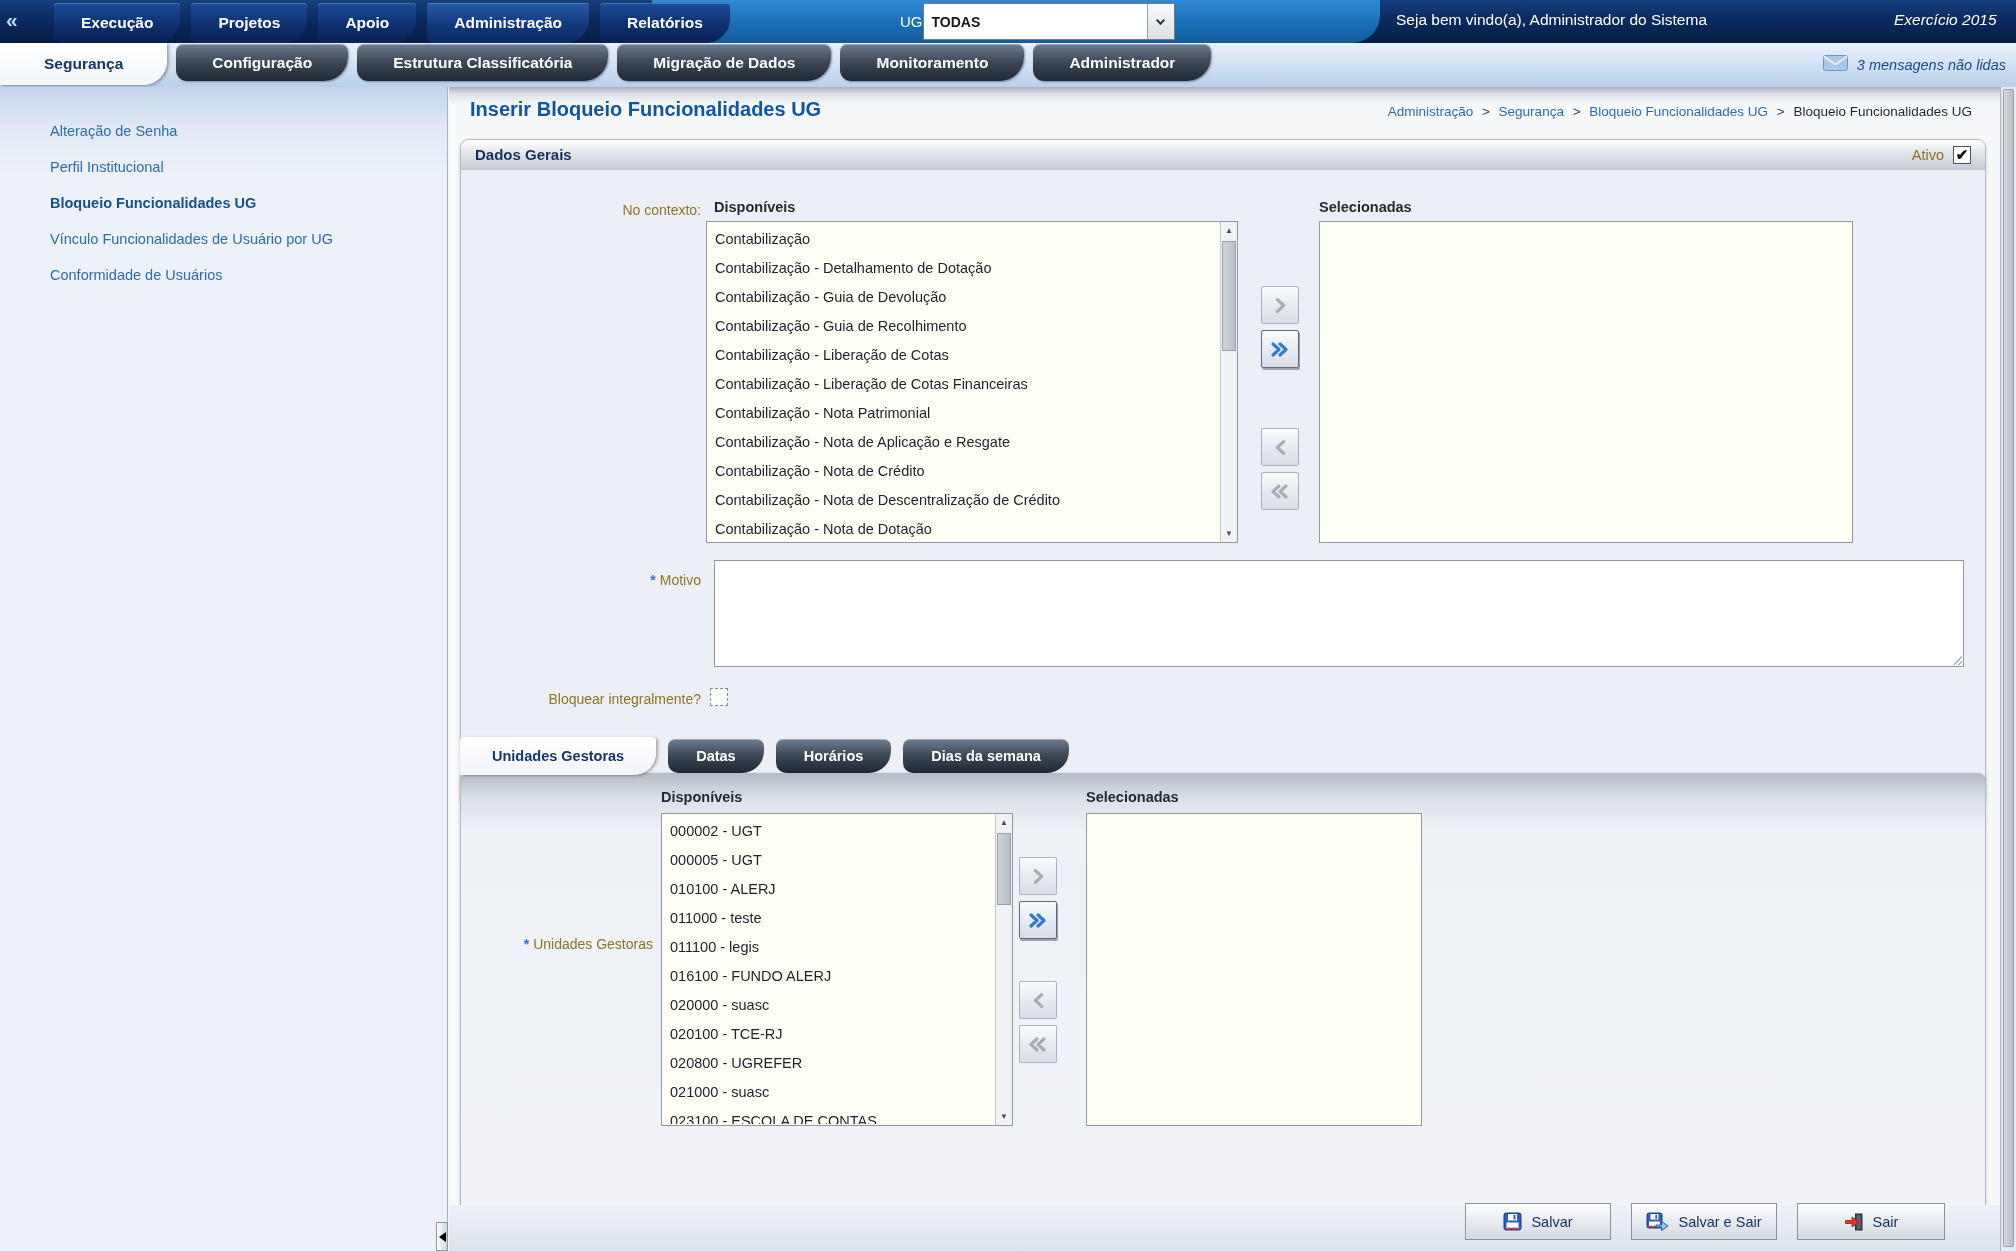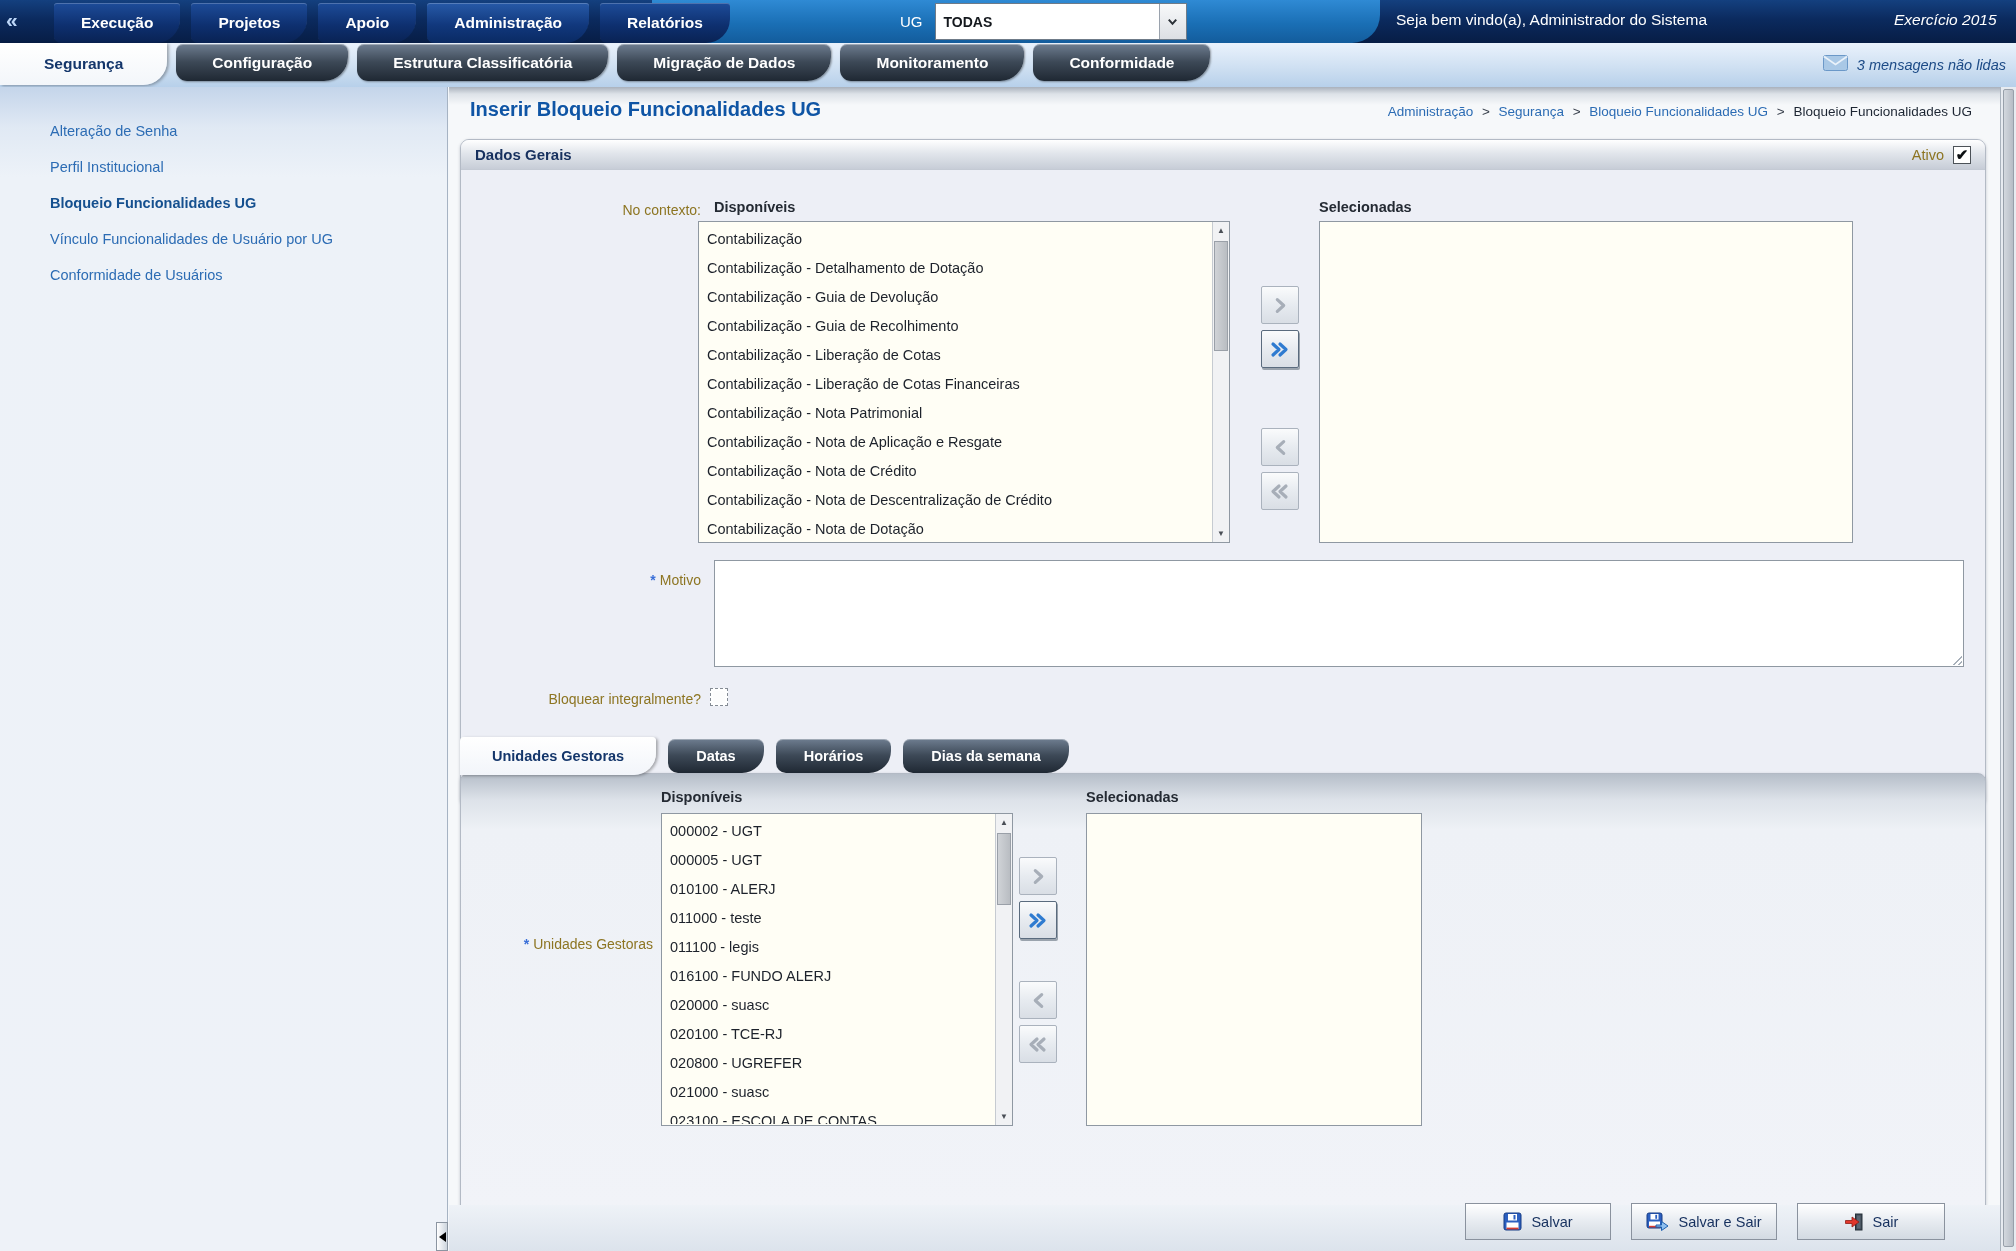--- a/index.html
+++ b/index.html
@@ -14,21 +14,21 @@
   .top-band{ position:absolute; left:652px; top:0; width:728px; height:43px;
     background:linear-gradient(180deg,#2f8ad4 0%,#1a6fb5 55%,#135c9c 100%);
     border-radius:0 0 28px 22px; }
   .collapse-left{ position:absolute; left:6px; top:8px; color:#bcd6f7; font-size:21px; font-weight:bold; cursor:pointer; }
   .menu-tabs{ position:absolute; left:54px; top:3px; display:flex; gap:11px; }
   .menu-tab{ height:40px; display:flex; align-items:center; padding:0 27px;
     color:#ffffff; font-weight:bold; font-size:15.5px; cursor:pointer;
     background:linear-gradient(180deg,#1d4c99 0%,#0e3070 55%,#092253 100%);
     border-radius:3px 3px 24px 7px; box-shadow:inset 0 1px 0 rgba(255,255,255,.22); }
   .menu-tab.active{ background:linear-gradient(180deg,#275aa8 0%,#11387d 55%,#0a2a63 100%); }
-  .ug-area{ position:absolute; left:900px; top:0; height:43px; display:flex; align-items:center; gap:12px; }
+  .ug-area{ position:absolute; left:900px; top:0; height:43px; display:flex; align-items:center; }
   .ug-label{ color:#ffffff; font-size:15px; }
   .ug-select{ width:252px; height:37px; background:#ffffff; border:1px solid #6f7b88; display:flex; align-items:stretch; cursor:pointer; }
   .ug-value{ flex:1; display:flex; align-items:center; padding:0 8px; font-size:14px; font-weight:bold; color:#14181d; }
   .ug-arrow{ width:27px; background:linear-gradient(180deg,#f8f9fa,#dcdfe4); border-left:1px solid #9aa2ad; display:flex; align-items:center; justify-content:center; }
   .welcome{ position:absolute; left:1396px; top:11px; color:#ffffff; font-size:15.5px; white-space:nowrap; }
   .exercise{ position:absolute; left:1894px; top:11px; width:122px; color:#ffffff; font-size:15.5px; font-style:italic; white-space:nowrap; overflow:hidden; }
   
   .subbar{ position:absolute; left:0; top:43px; width:2016px; height:44px;
     background:linear-gradient(180deg,#eaf2fc 0%,#cfe0f2 55%,#b7d0ea 100%); }
   .subtabs{ position:absolute; left:0; top:0; display:flex; gap:9px; }
@@ -143,21 +143,21 @@
     <span class="exercise">Exercício 2015</span>
   </div>
 
   <div class="subbar">
     <div class="subtabs">
       <div class="subtab active">Segurança</div>
       <div class="subtab">Configuração</div>
       <div class="subtab">Estrutura Classificatória</div>
       <div class="subtab">Migração de Dados</div>
       <div class="subtab">Monitoramento</div>
-      <div class="subtab">Conformidade</div>
+      <div class="subtab">Administrador</div>
     </div>
     <div class="messages">
       <span>
         <svg width="25" height="16" viewBox="0 0 25 16">
           <rect x="0.5" y="0.5" width="24" height="15" rx="2" fill="#a9c8e6" stroke="#6b98c8"></rect>
           <path d="M1 1.5 L12.5 9.5 L24 1.5" fill="none" stroke="#eaf2fa" stroke-width="1.6"></path>
         </svg>
       </span>
       <span>3 mensagens não lidas</span>
     </div>
@@ -194,21 +194,21 @@
           <span class="checkbox">
             <span>✔</span>
           </span>
         </span>
       </div>
 
       <div class="field-label" style="left:40px; top:62px; width:200px;">No contexto:</div>
       <div class="box-header" style="left:253px; top:59px;">Disponíveis</div>
       <div class="box-header" style="left:858px; top:59px;">Selecionadas</div>
 
-      <div class="listbox" style="left:237px; top:81px; width:532px; height:322px;">
+      <div class="listbox" style="left:245px; top:81px; width:532px; height:322px;">
         <div class="items">
             <div class="list-item">Contabilização</div>
             <div class="list-item">Contabilização - Detalhamento de Dotação</div>
             <div class="list-item">Contabilização - Guia de Devolução</div>
             <div class="list-item">Contabilização - Guia de Recolhimento</div>
             <div class="list-item">Contabilização - Liberação de Cotas</div>
             <div class="list-item">Contabilização - Liberação de Cotas Financeiras</div>
             <div class="list-item">Contabilização - Nota Patrimonial</div>
             <div class="list-item">Contabilização - Nota de Aplicação e Resgate</div>
             <div class="list-item">Contabilização - Nota de Crédito</div>

